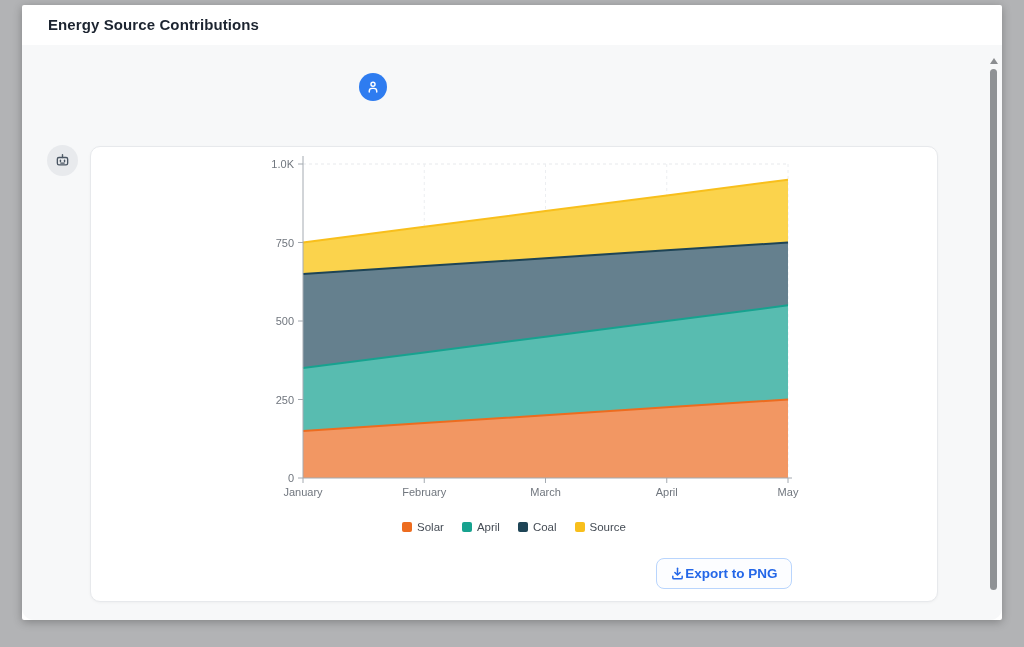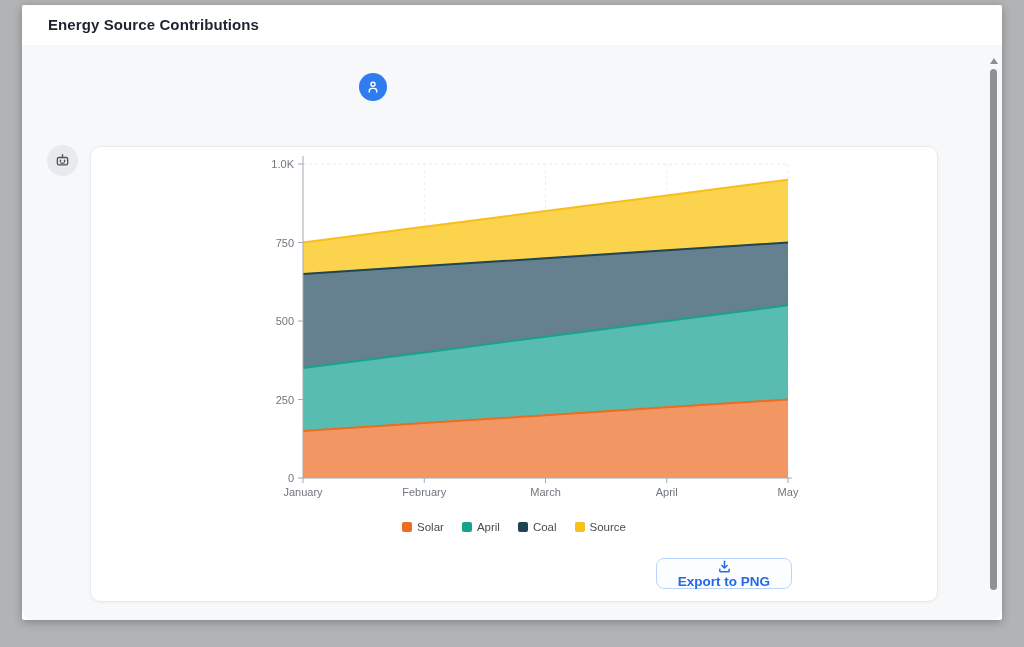--- a/index.html
+++ b/index.html
@@ -27,21 +27,21 @@
 
   .legend{position:absolute;left:0;right:0;top:374px;display:flex;justify-content:center;
     align-items:center;gap:18px;}
   .legend-item{display:flex;align-items:center;gap:5px;cursor:pointer;}
   .legend-marker{width:10px;height:10px;border-radius:2px;display:inline-block;}
   .legend-label{font-size:11.5px;color:#454c55;}
 
   .export-btn{position:absolute;left:565px;top:411px;width:136px;height:31px;
     display:flex;align-items:center;justify-content:center;
     background:#fcfdff;border:1px solid #b9d5fd;border-radius:8px;color:#2467e8;
-    font-family:"Liberation Sans",sans-serif;font-size:13.5px;font-weight:600;cursor:pointer;flex-direction:column;}
+    font-family:"Liberation Sans",sans-serif;font-size:13.5px;font-weight:600;cursor:pointer;}
   .export-btn .dl-icon{display:flex;align-items:center;}
 
   .scrollbar{position:absolute;right:3px;top:5px;bottom:8px;width:10px;}
   .scroll-arrow{position:absolute;left:1px;top:8px;width:0;height:0;
     border-left:4px solid transparent;border-right:4px solid transparent;border-bottom:6px solid #8b8d90;}
   .scroll-thumb{position:absolute;left:1px;top:19px;width:7px;height:521px;background:#8f9295;border-radius:4px;}
 </style>
 </head>
 <body>
 

